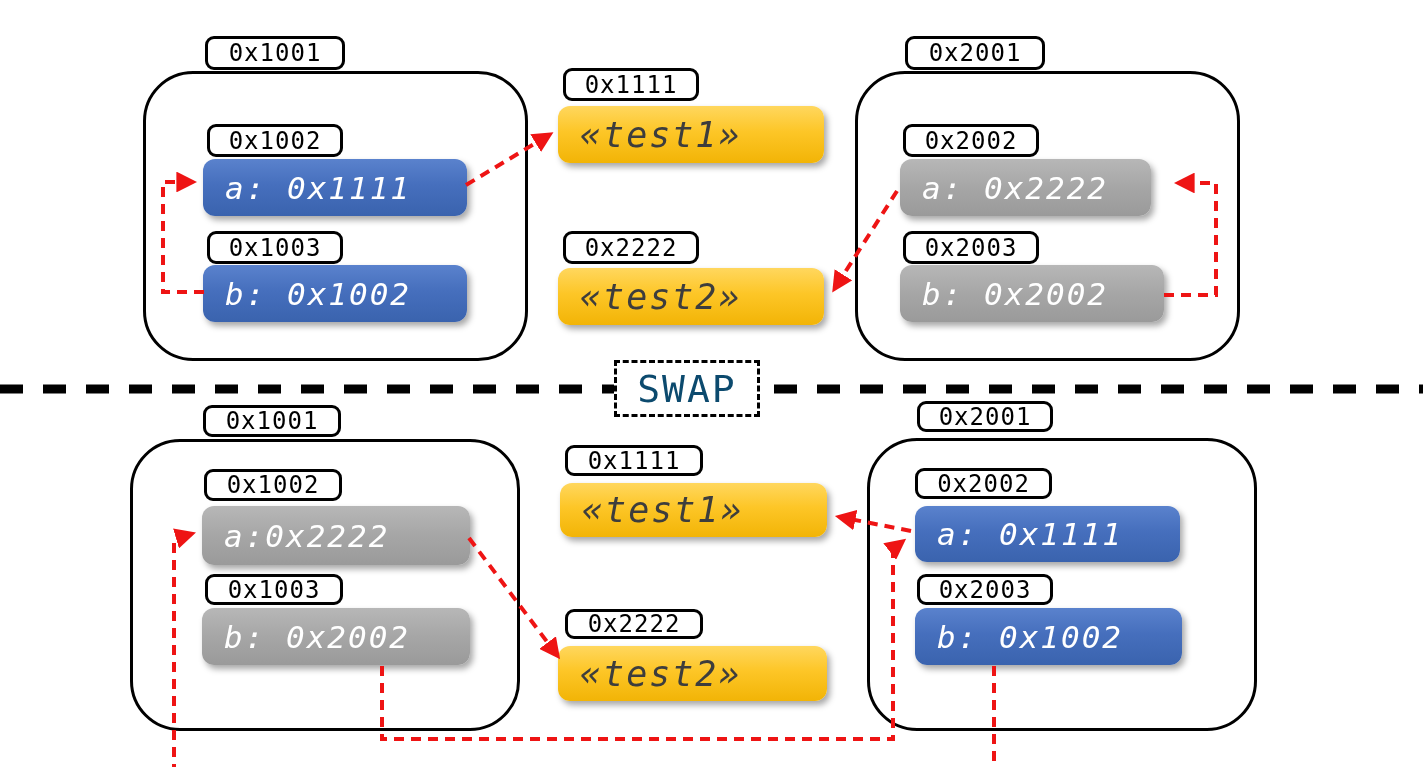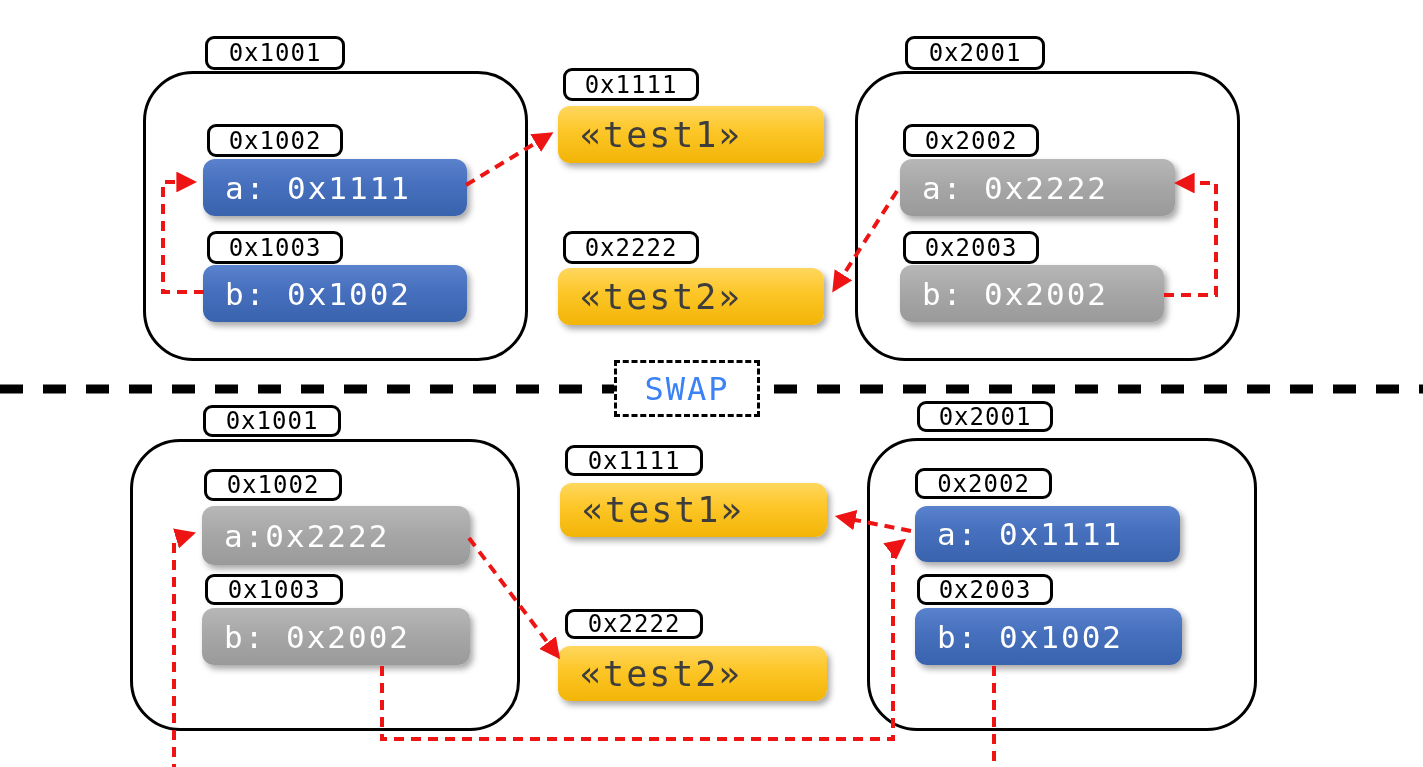--- a/index.html
+++ b/index.html
@@ -13,29 +13,29 @@
     box-sizing:border-box;z-index:1;
   }
   .tab{
     position:absolute;background:#fff;border:3px solid #000;border-radius:9px;
     box-sizing:border-box;z-index:3;display:flex;align-items:center;justify-content:center;
     font-size:24px;color:#000;letter-spacing:1px;
   }
   .val{
     position:absolute;border-radius:12px;box-sizing:border-box;z-index:2;
     display:flex;align-items:center;padding-left:22px;font-size:31px;color:#fff;
-    box-shadow:3px 4px 6px rgba(0,0,0,0.35);letter-spacing:2px;white-space:pre;
+    box-shadow:3px 4px 6px rgba(0,0,0,0.35);letter-spacing:2px;white-space:pre;font-style:italic;
   }
   .val.blue{background:linear-gradient(180deg,#5a82cd 0%,#466fbd 45%,#3a63ae 100%);}
   .val.gray{background:linear-gradient(180deg,#b7b7b7 0%,#a6a6a6 50%,#9a9a9a 100%);}
   .val.yellow{color:#3d3d3d;font-size:35px;background:linear-gradient(180deg,#ffd75e 0%,#fdc627 45%,#f2b406 100%);}
   .swapbox{
     position:absolute;background:#fff;border:3px dashed #000;box-sizing:border-box;
     z-index:6;display:flex;align-items:center;justify-content:center;
-    font-size:32px;color:#3b82f6;letter-spacing:2px;
+    font-size:38px;color:#0c4a6e;letter-spacing:2px;
   }
   svg.overlay{position:absolute;left:0;top:0;z-index:5;pointer-events:none;}
   .redline{fill:none;stroke:#ee1414;stroke-width:4;stroke-dasharray:10 7;}
 </style>
 </head>
 <body>
 
 <div class="stage">
 
   <div class="frame" style="left:143px;top:43px;width:385px;height:290px"></div>
@@ -46,21 +46,21 @@
   <div class="val blue" style="left:203px;top:237px;width:264px;height:57px">b: 0x1002</div>
 
   <div class="tab" style="left:563px;top:40px;width:136px;height:33px">0x1111</div>
   <div class="val yellow" style="left:558px;top:78px;width:266px;height:57px">«test1»</div>
   <div class="tab" style="left:563px;top:203px;width:136px;height:33px">0x2222</div>
   <div class="val yellow" style="left:558px;top:240px;width:266px;height:57px">«test2»</div>
 
   <div class="frame" style="left:855px;top:43px;width:385px;height:290px"></div>
   <div class="tab" style="left:905px;top:8px;width:140px;height:34px">0x2001</div>
   <div class="tab" style="left:903px;top:96px;width:136px;height:33px">0x2002</div>
-  <div class="val gray" style="left:900px;top:131px;width:275px;height:57px">a: 0x2222</div>
+  <div class="val gray" style="left:900px;top:131px;width:251px;height:57px">a: 0x2222</div>
   <div class="tab" style="left:903px;top:203px;width:136px;height:33px">0x2003</div>
   <div class="val gray" style="left:900px;top:237px;width:264px;height:57px">b: 0x2002</div>
 
   <div class="frame" style="left:130px;top:411px;width:390px;height:292px"></div>
   <div class="tab" style="left:203px;top:377px;width:138px;height:32px">0x1001</div>
   <div class="tab" style="left:204px;top:441px;width:138px;height:32px">0x1002</div>
   <div class="val gray" style="left:202px;top:478px;width:268px;height:59px">a:0x2222</div>
   <div class="tab" style="left:205px;top:546px;width:138px;height:31px">0x1003</div>
   <div class="val gray" style="left:202px;top:580px;width:268px;height:57px">b: 0x2002</div>
 

